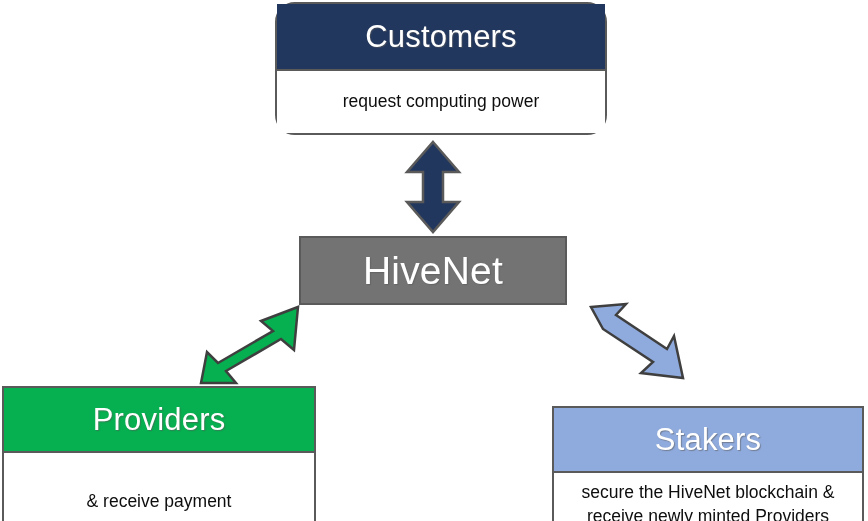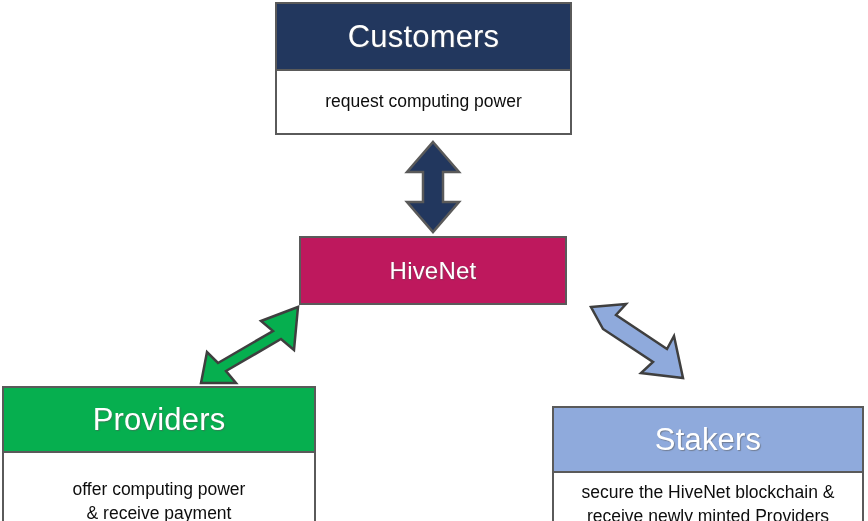--- a/index.html
+++ b/index.html
@@ -65,37 +65,38 @@
     border: 2px solid #5a5a5a;
   }
   .node.solo .node-header {
     height: 100%;
   }
 
   
   #box-customers {
     left: 275px;
     top: 2px;
-    width: 297px;
+    width: 332px;
     height: 133px;
+    border-radius: 20px;
   }
   #box-customers .node-header {
     height: 65px;
     background: #22375E;
   }
 
   #box-hivenet {
     left: 299px;
     top: 236px;
     width: 268px;
     height: 69px;
   }
   #box-hivenet .node-header {
-    background: #be185d;
-    font-size: 24px;
+    background: #737373;
+    font-size: 39px;
   }
 
   #box-providers {
     left: 2px;
     top: 386px;
     width: 314px;
     height: 166px;
   }
   #box-providers .node-header {
     height: 63px;
@@ -157,21 +158,20 @@
 
   <div class="node solo" id="box-hivenet">
     <div class="node-header">HiveNet</div>
   </div>
 
   <div class="node" id="box-providers">
     <div class="node-header">Providers</div>
     <div class="node-divider"></div>
     <div class="node-body">
       <div>
-        <div>offer computing power</div>
         <div>&amp; receive payment</div>
       </div>
     </div>
   </div>
 
   <div class="node" id="box-stakers">
     <div class="node-header">Stakers</div>
     <div class="node-divider"></div>
     <div class="node-body">
       <div>

